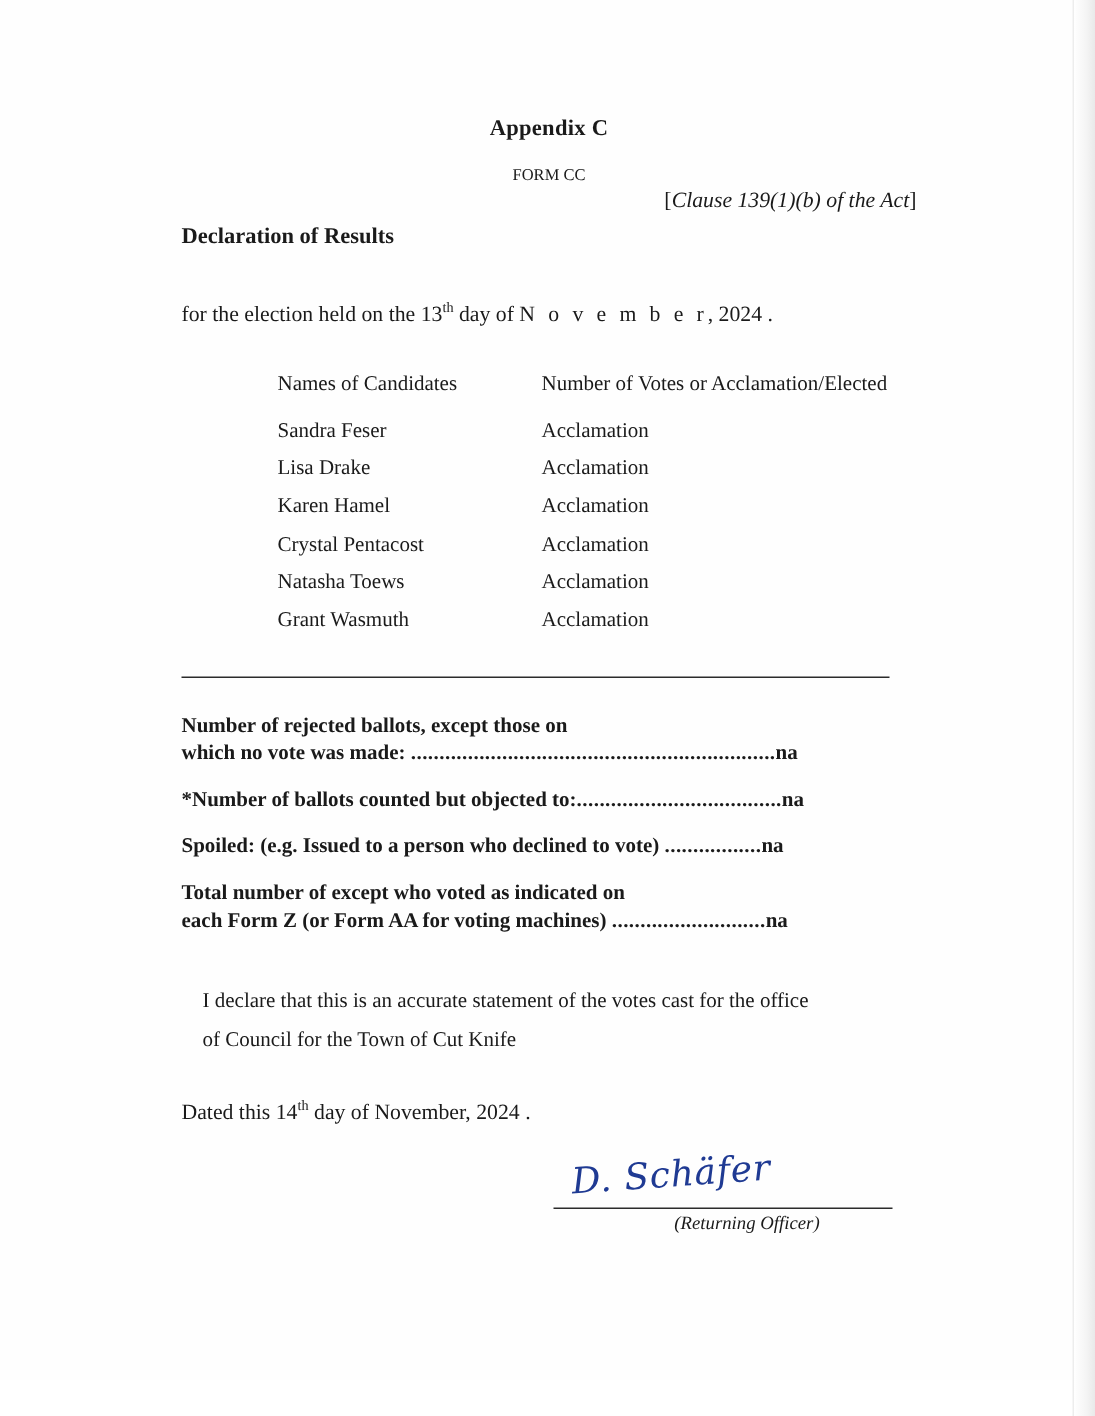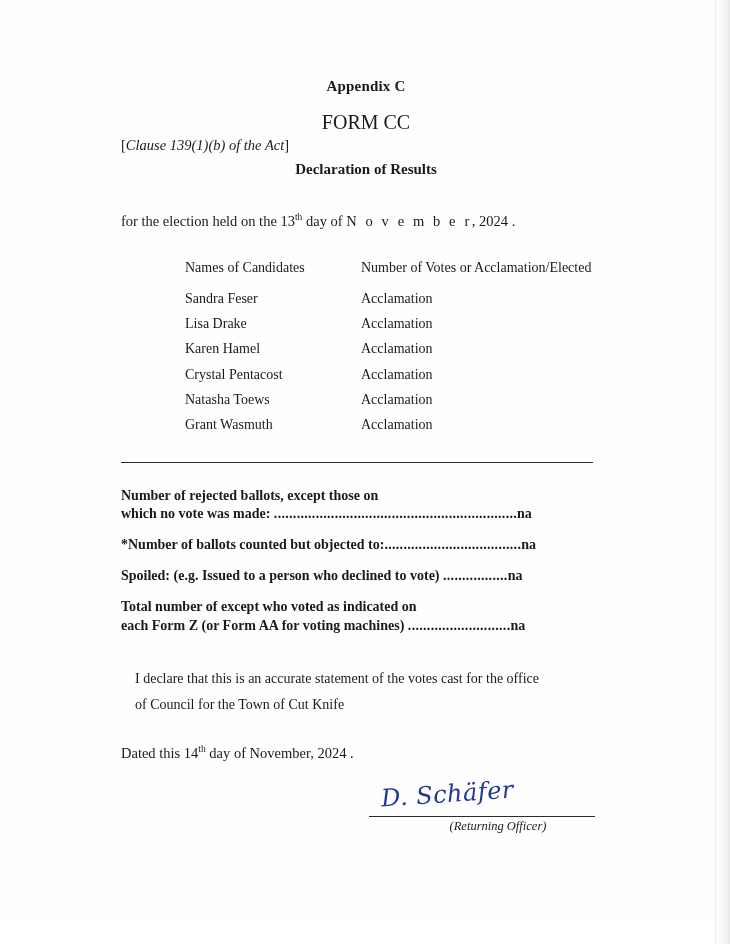--- a/index.html
+++ b/index.html
@@ -41,32 +41,32 @@
 
   .title-appendix {
     text-align: center;
     font-weight: bold;
     font-size: 15px;
     letter-spacing: 0.2px;
     margin: 0 0 16px 0;
   }
   .form-cc {
     text-align: center;
-    font-size: 20px;
+    font-size: 11px;
     margin: 0 0 3px 0;
   }
   .clause {
-    text-align: left;
+    text-align: right;
     font-size: 14.5px;
     font-style: italic;
     margin: 0 0 7px 0;
   }
   .clause .bracket { font-style: normal; }
   .decl-results {
-    text-align: center;
+    text-align: left;
     font-weight: bold;
     font-size: 15px;
     margin: 0 0 34px 0;
   }
 
   .office-box {
     border: 1px solid #9aa3b5;
     height: 56px;
     margin: 0 0 0 2px;
     width: 470px;

